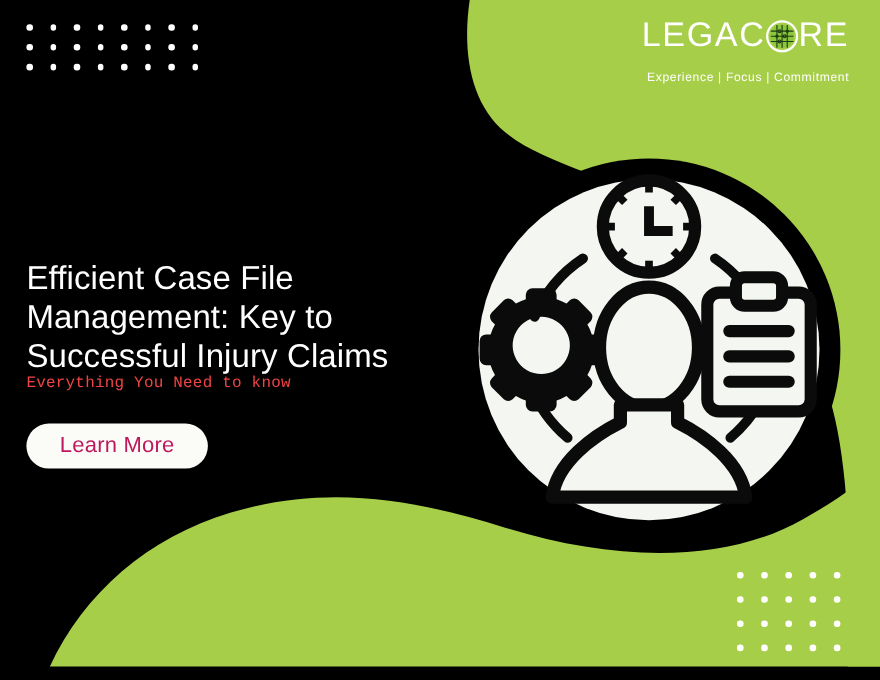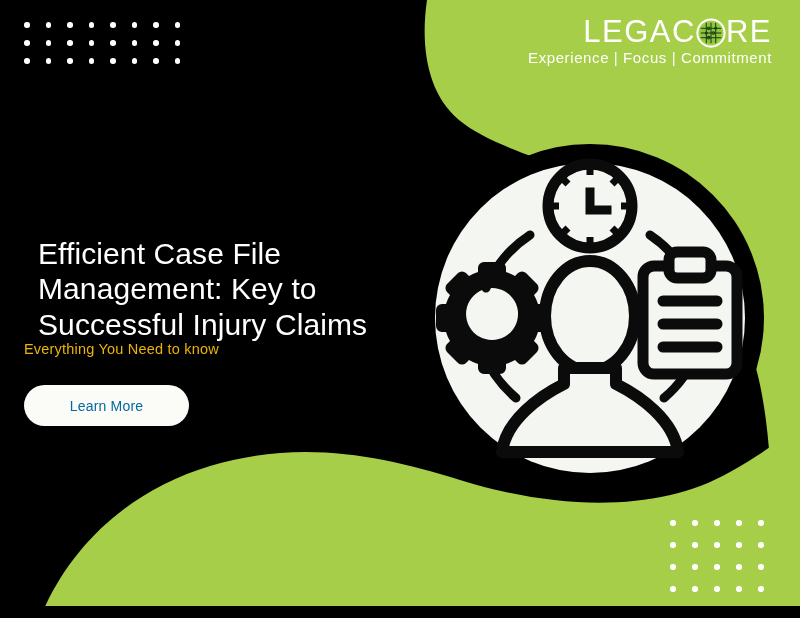--- a/index.html
+++ b/index.html
@@ -34,40 +34,39 @@
     display:flex;align-items:center;justify-content:flex-end;
     color:#ffffff;font-size:31px;letter-spacing:1.5px;line-height:1;
     font-weight:300;
   }
   #logo-wordmark .seg{white-space:pre;}
   #logo-puzzle{
     display:inline-block;width:30px;height:30px;margin:0 0px;
     position:relative;top:1px;
   }
   #logo-tagline{
-    margin-top:2px;color:#ffffff;font-size:15px;letter-spacing:0.6px;
+    margin-top:18px;color:#ffffff;font-size:11px;letter-spacing:0.6px;
     white-space:nowrap;
   }
 
   
   #headline{
     position:absolute;left:24px;top:216px;width:400px;
     color:#ffffff;font-size:30px;line-height:1.18;font-weight:400;
     letter-spacing:0.1px;
-    margin-left:14px;
   }
   #subhead{
     position:absolute;left:24px;top:341px;
-    color:#eab308;font-size:14.5px;letter-spacing:0.2px;
+    color:#ef4444;font-size:14.5px;letter-spacing:0.2px;font-family:Liberation Mono, monospace;
   }
   #cta-button{
     position:absolute;left:24px;top:385px;
     width:165px;height:41px;border-radius:21px;
     background:#FBFBF8;border:none;
-    color:#0369a1;font-size:14px;font-family:"Liberation Sans", sans-serif;
+    color:#be185d;font-size:20px;font-family:"Liberation Sans", sans-serif;
     cursor:pointer;padding:0;letter-spacing:0.2px;
   }
 
   
   #illustration{position:absolute;left:420px;top:128px;width:340px;height:380px;}
 </style>
 </head>
 <body>
 
 <div id="banner">

